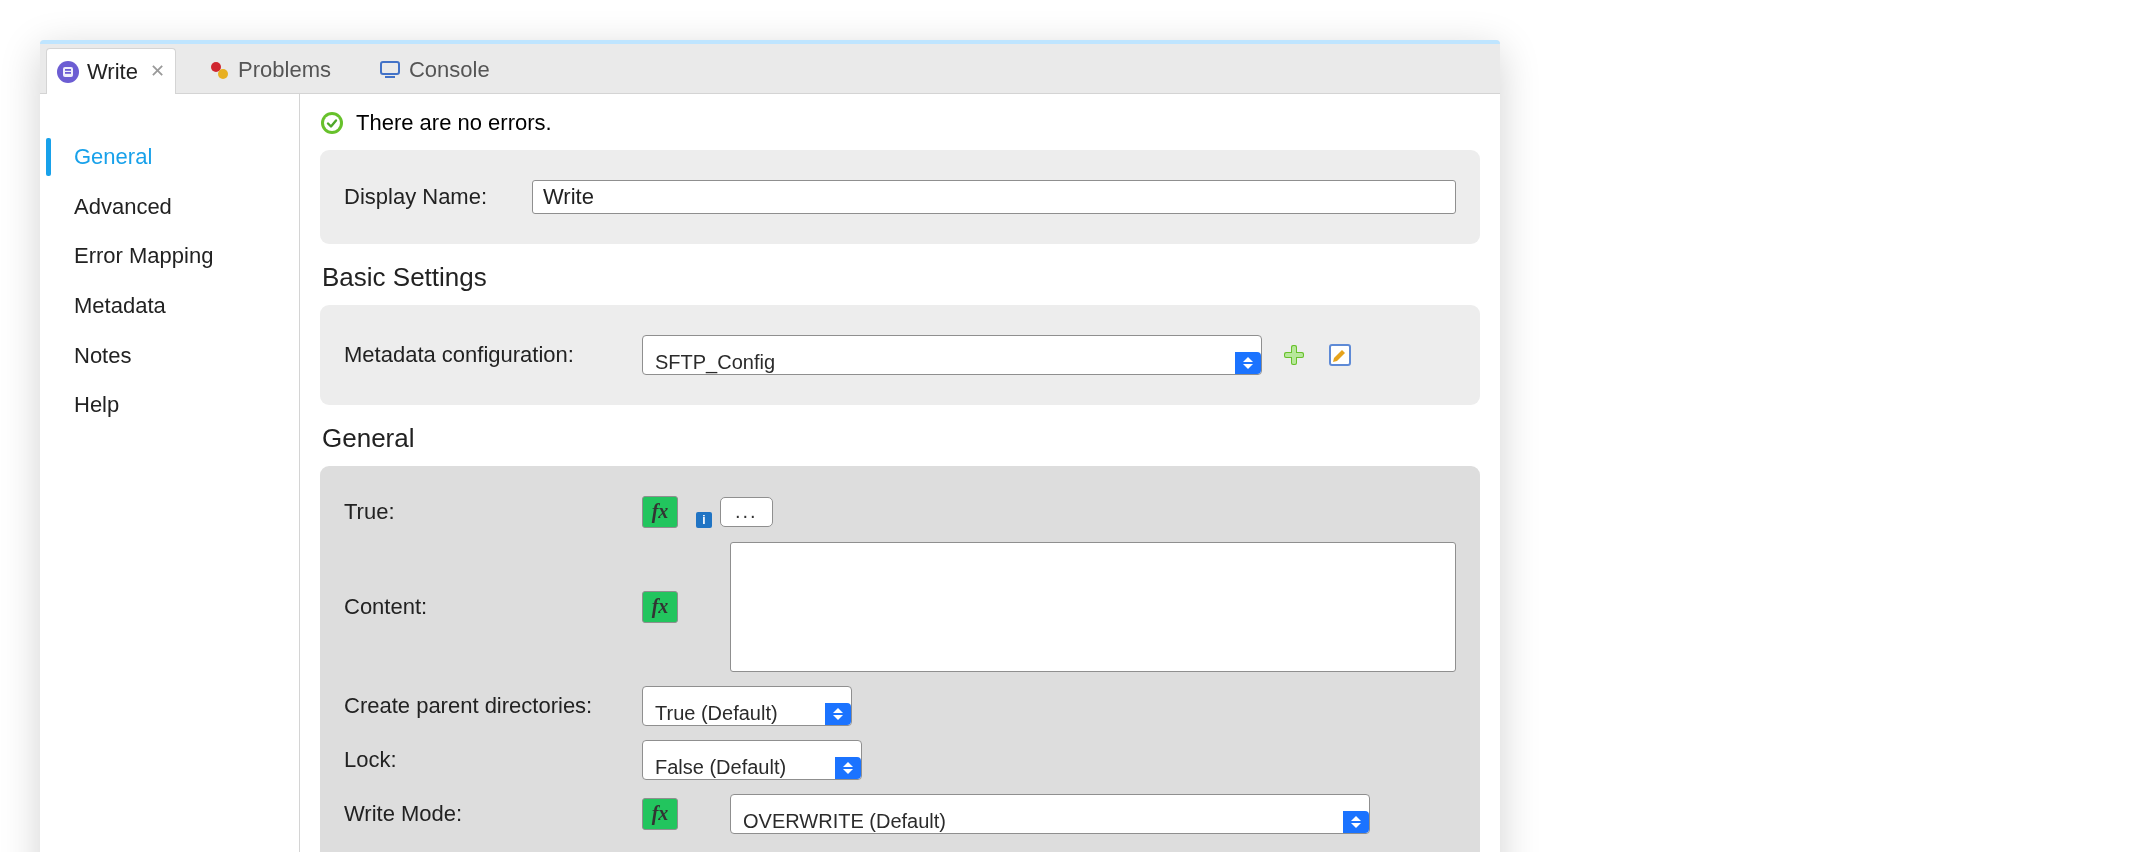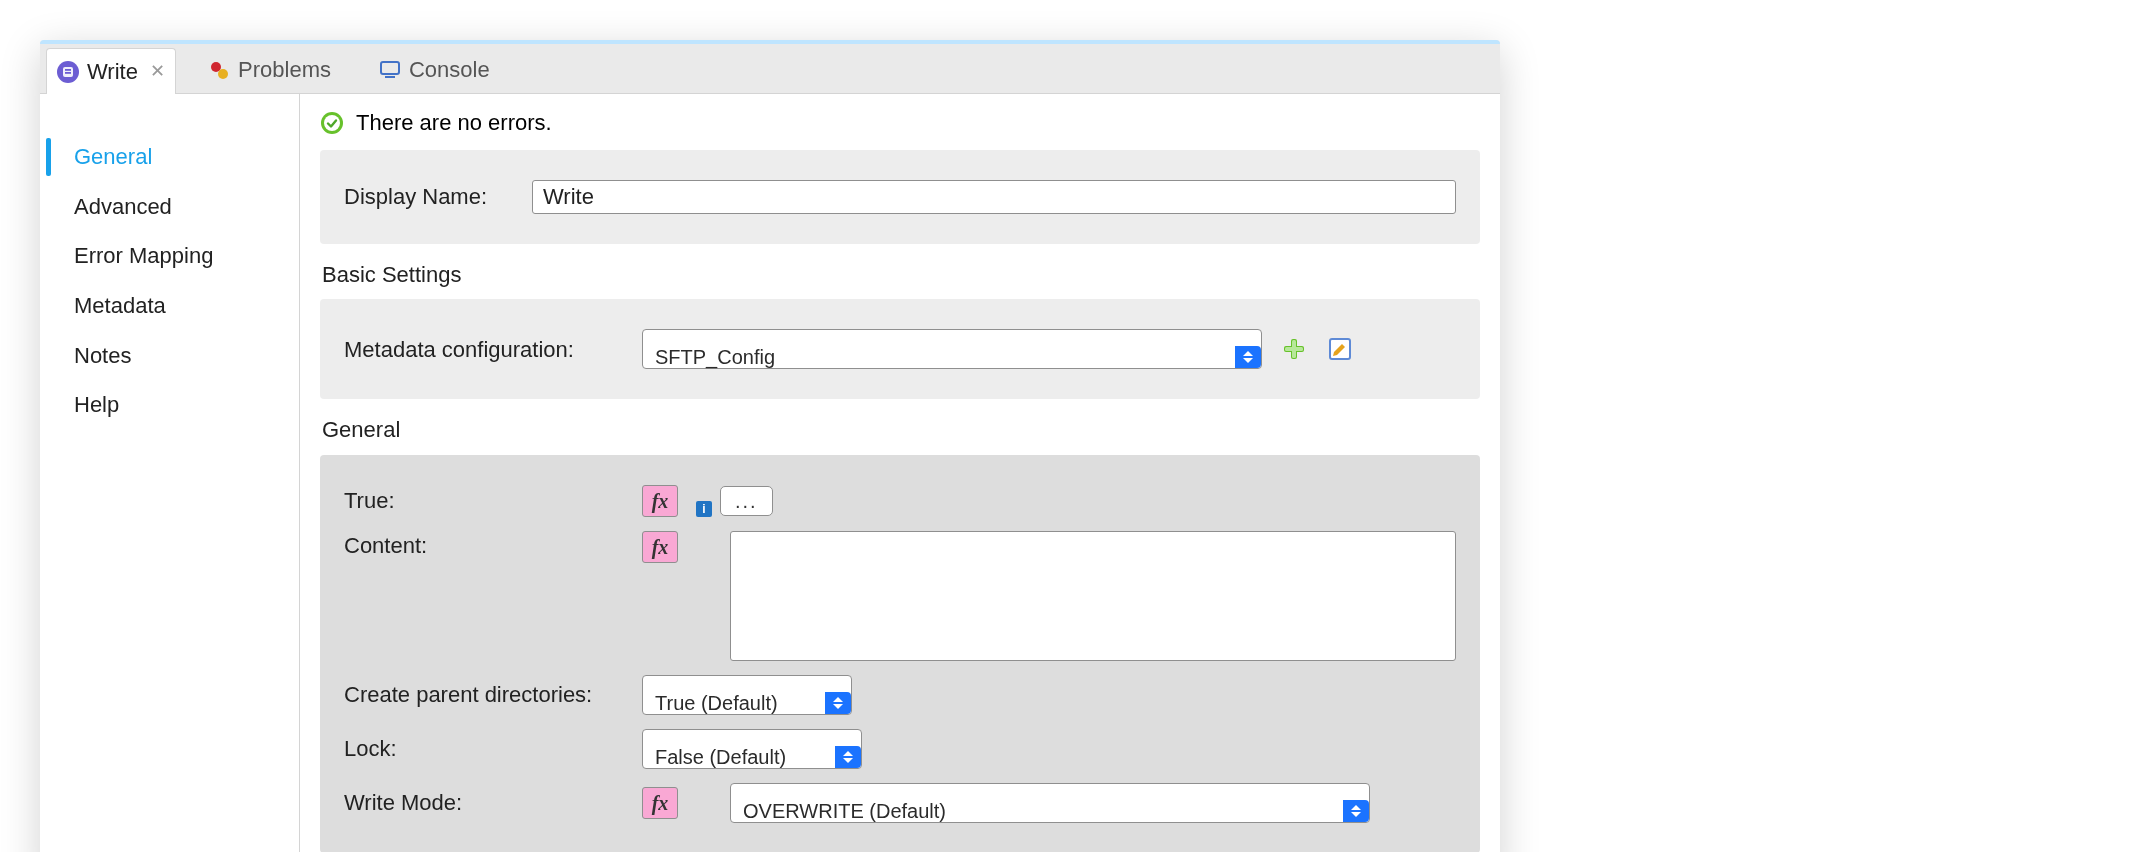--- a/index.html
+++ b/index.html
@@ -97,31 +97,31 @@
     flex:1;
     padding:14px 20px 20px 20px;
     overflow:hidden;
   }
   .status-row{
     display:flex;align-items:center;gap:12px;
     margin-bottom:12px;font-size:22px;color:#000000;
   }
   .panel{
     background:var(--bg-group);
-    border-radius:4px;
+    border-radius:9px;
     padding:16px 24px;
     margin-bottom:10px;
   }
   .panel.inset{background:var(--bg-section);}
   .panel.subhead{background:transparent;padding:6px 2px 0 2px;margin-bottom:0;}
-  .section-title{font-size:22px;color:#222;margin-bottom:10px;}
+  .section-title{font-size:26px;color:#222;margin-bottom:10px;}
   .form-row{
     display:flex;align-items:center;gap:18px;margin:14px 0;
   }
-  .form-row.top{align-items:flex-start;}
+  .form-row.top{align-items:center;}
   .label{width:280px;font-size:22px;color:#222;}
   .text-input{
     flex:1;height:34px;
     padding:4px 10px;
     border:1px solid var(--field-border);
     border-radius:3px;
     background:#fff;font:inherit;font-size:22px;color:#222;
   }
   .text-area{
     flex:1;height:130px;
@@ -141,21 +141,21 @@
     display:flex;flex-direction:column;align-items:center;justify-content:center;
   }
   .select .chev::before,.select .chev::after{
     content:"";width:0;height:0;border-left:5px solid transparent;border-right:5px solid transparent;
   }
   .select .chev::before{border-bottom:5px solid #fff;margin-bottom:2px;}
   .select .chev::after{border-top:5px solid #fff;}
 
   .fx-btn{
     width:36px;height:32px;
-    border:1px solid var(--field-border);border-radius:3px;background:#f9a8d4;
+    border:1px solid var(--field-border);border-radius:3px;background:#22c55e;
     display:flex;align-items:center;justify-content:center;
     font:italic 700 20px "Georgia",serif;color:#333;cursor:pointer;
   }
   .info-badge{
     width:16px;height:16px;border-radius:2px;background:#2074c4;
     color:#fff;font:700 12px/16px Arial;display:flex;align-items:center;justify-content:center;
     margin-right:-10px;align-self:flex-end;
   }
   .browse-btn{
     height:30px;padding:0 14px;border:1px solid var(--field-border);border-radius:5px;

